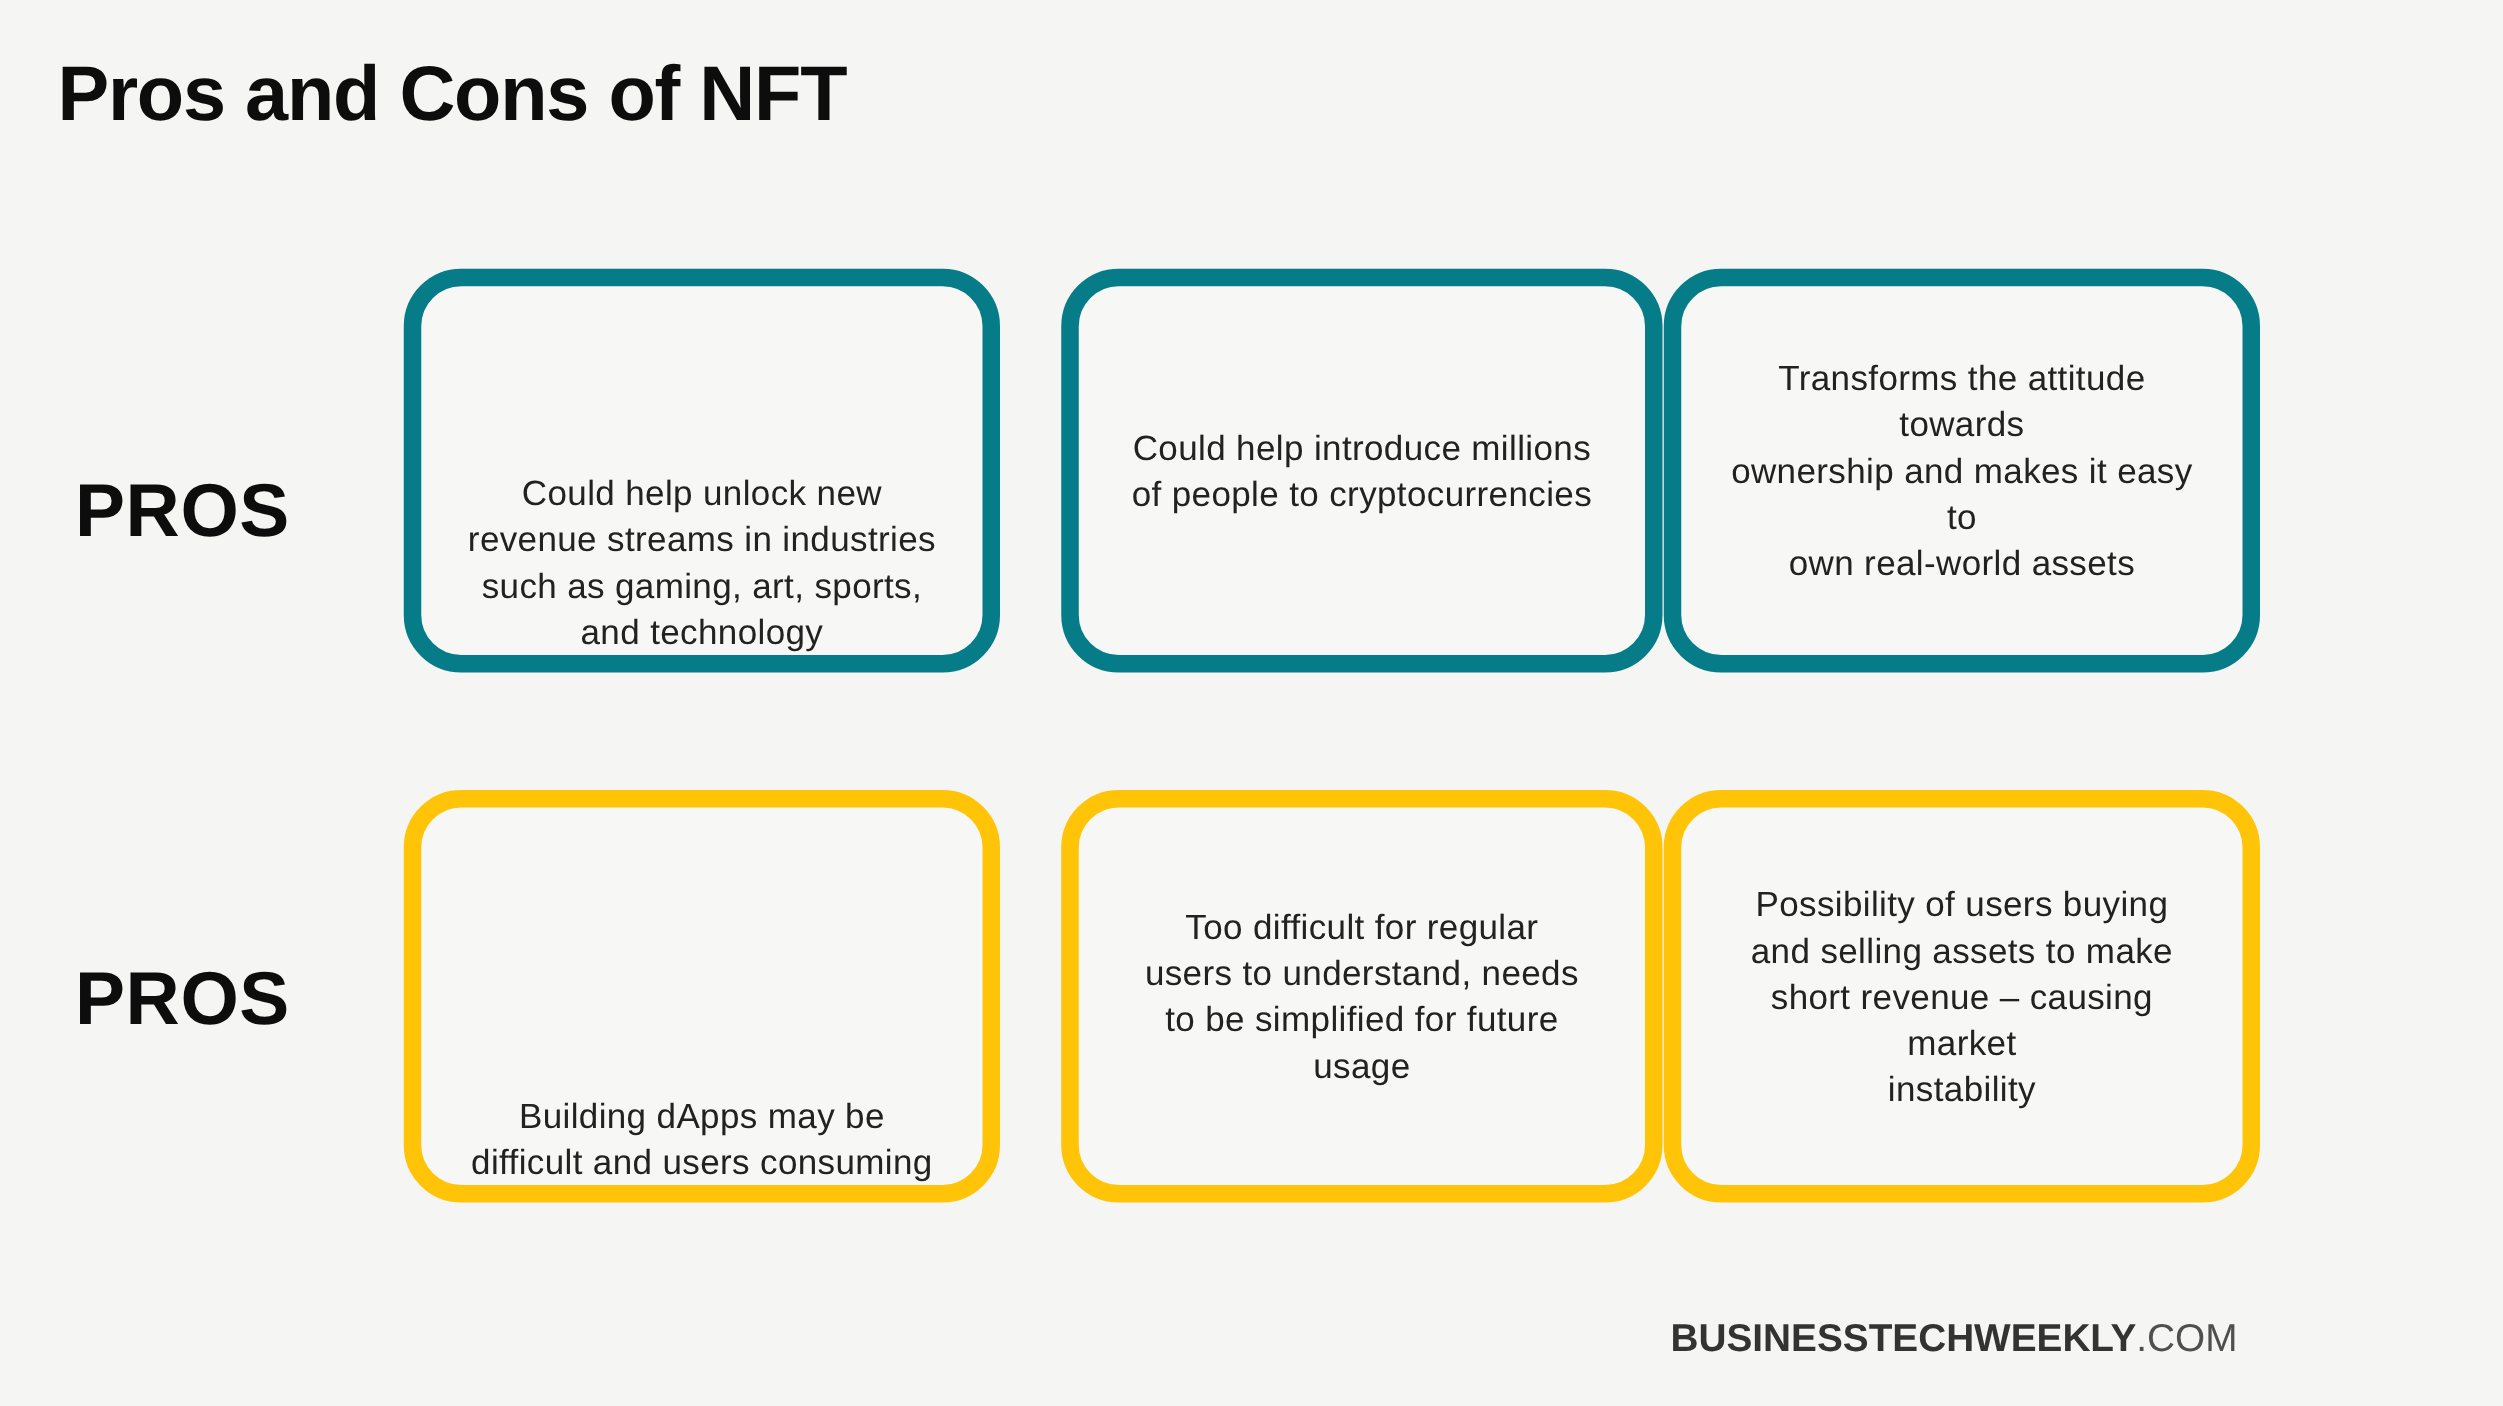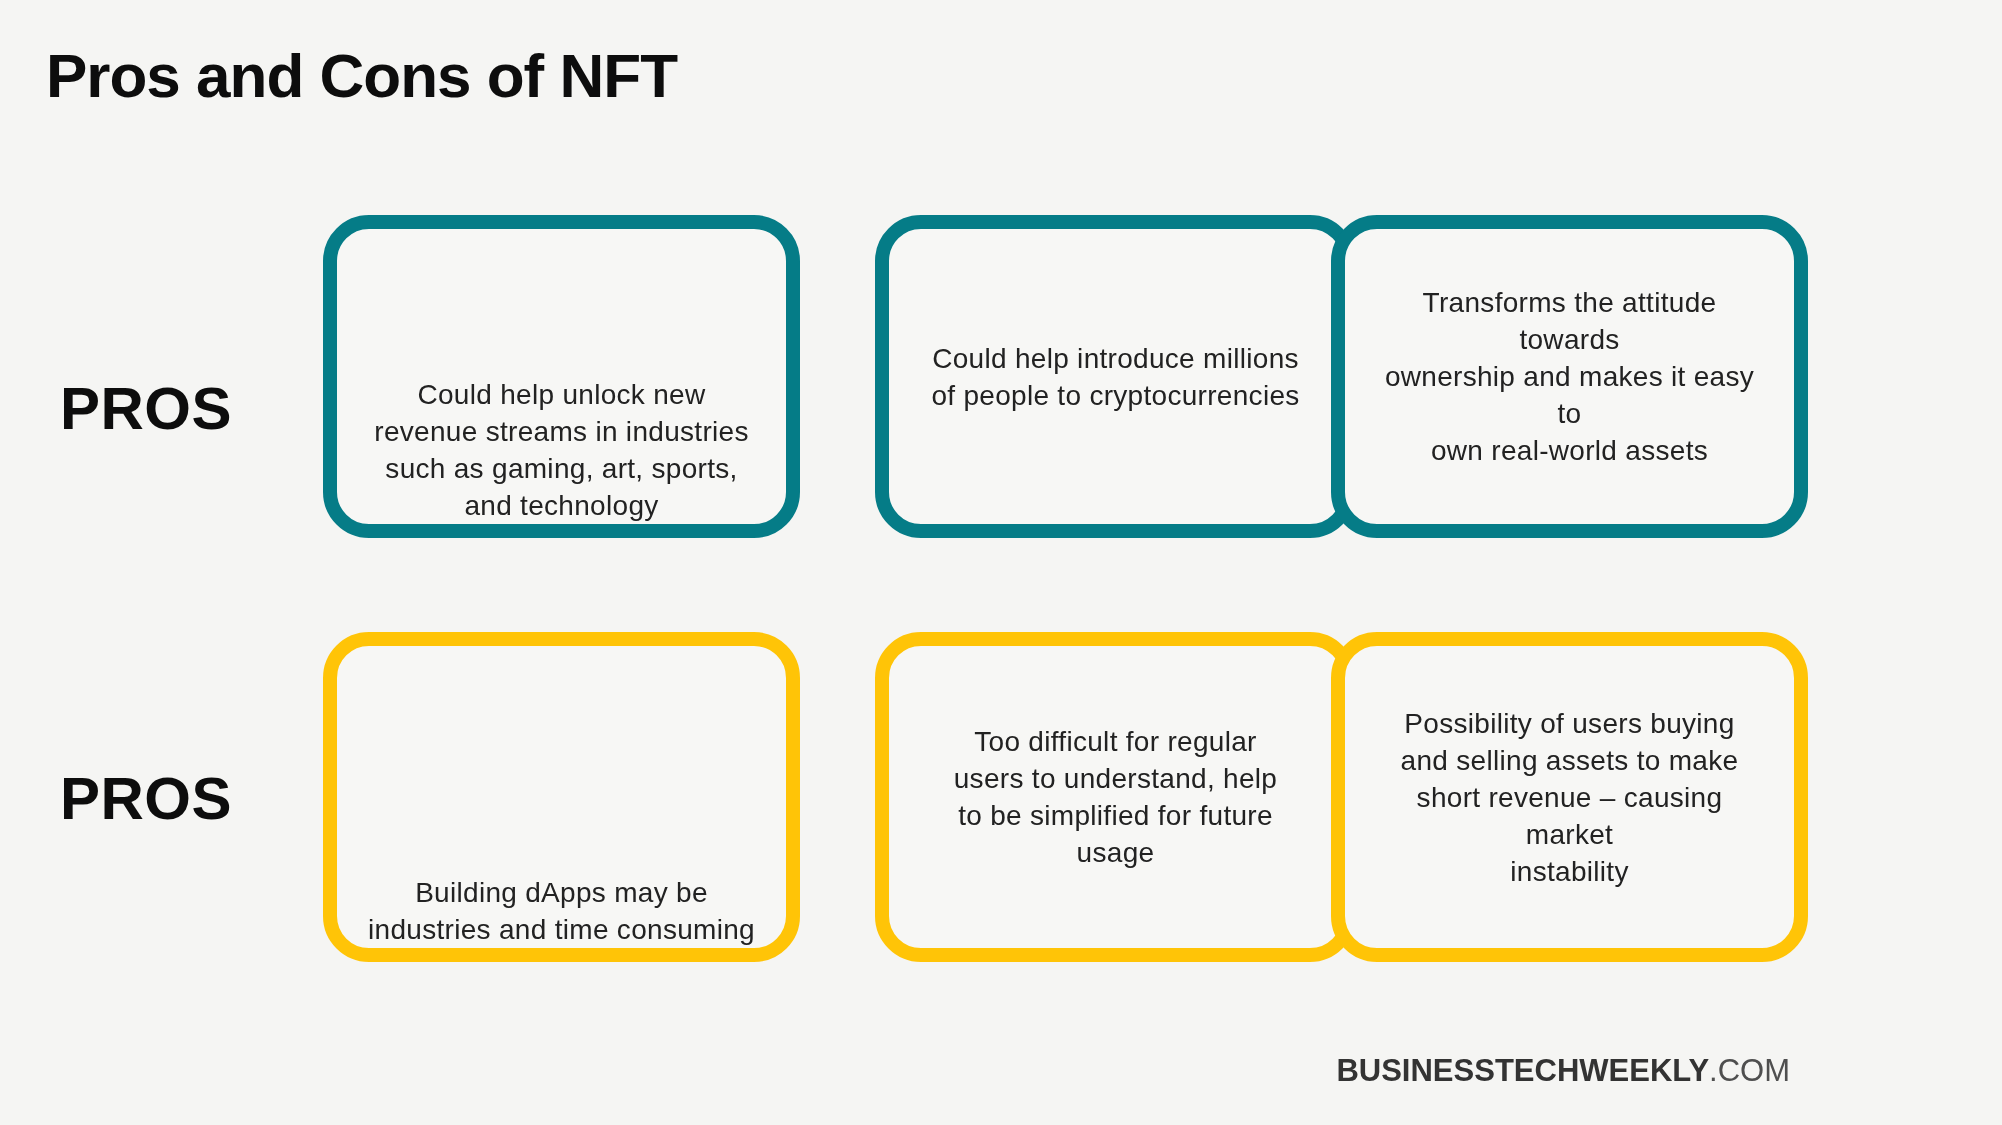--- a/index.html
+++ b/index.html
@@ -52,21 +52,21 @@
     justify-content: center;
     text-align: center;
     padding: 0 30px;
   }
   .card.pros { border-color: var(--pros-color, #057c87); }
   .card.cons { border-color: var(--cons-color, #ffc407); }
 
   .r1 { top: 215px; height: 323px; }
   .r2 { top: 632px; height: 330px; }
   .c1 { left: 323px; width: 477px; align-items: flex-end; }
-  .c2 { left: 849px; width: 481px; margin-left: 26px; }
+  .c2 { left: 849px; width: 481px; }
   .c3 { left: 1331px; width: 477px; }
 
   .card-text {
     margin: 0;
     white-space: pre-line;
     font-size: 28px;
     line-height: 37px;
     letter-spacing: 0.3px;
     font-weight: 400;
     color: var(--text-color, #222222);
@@ -111,25 +111,25 @@
   <div class="card pros r1 c3">
     <p class="card-text">Transforms the attitude towards
 ownership and makes it easy to
 own real-world assets</p>
   </div>
 
   <div class="row-label cons-label">PROS</div>
 
   <div class="card cons r2 c1">
     <p class="card-text">Building dApps may be
-industries and time consuming</p>
+difficult and users consuming</p>
   </div>
   <div class="card cons r2 c2">
     <p class="card-text">Too difficult for regular
-users to understand, help
+users to understand, needs
 to be simplified for future
 usage</p>
   </div>
   <div class="card cons r2 c3">
     <p class="card-text">Possibility of users buying
 and selling assets to make
 short revenue – causing market
 instability</p>
   </div>
 

